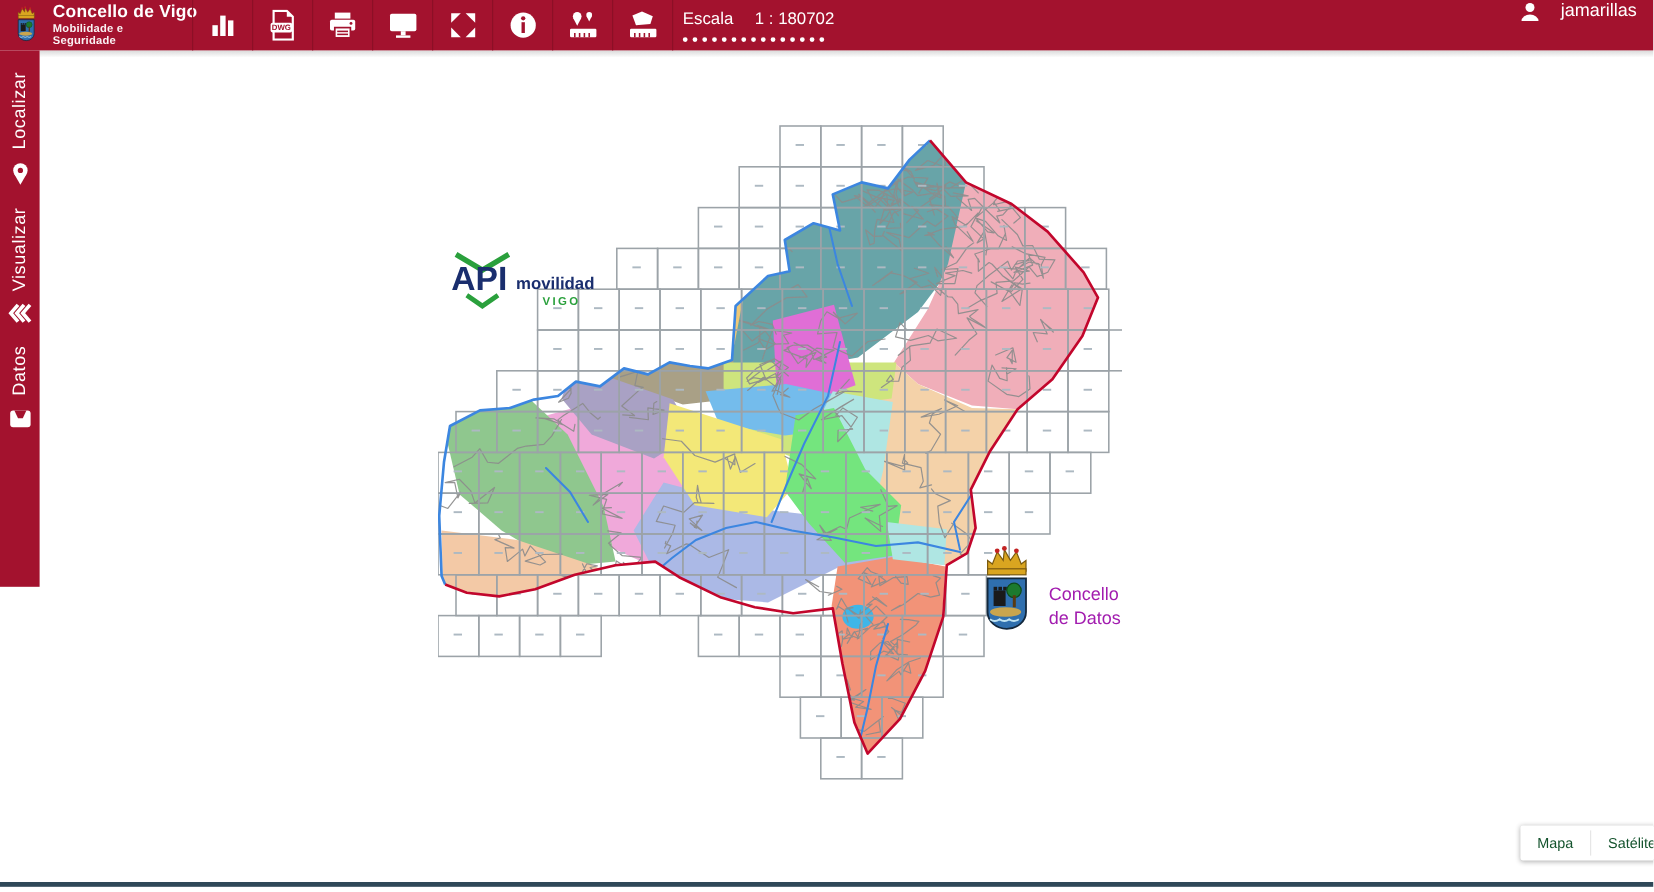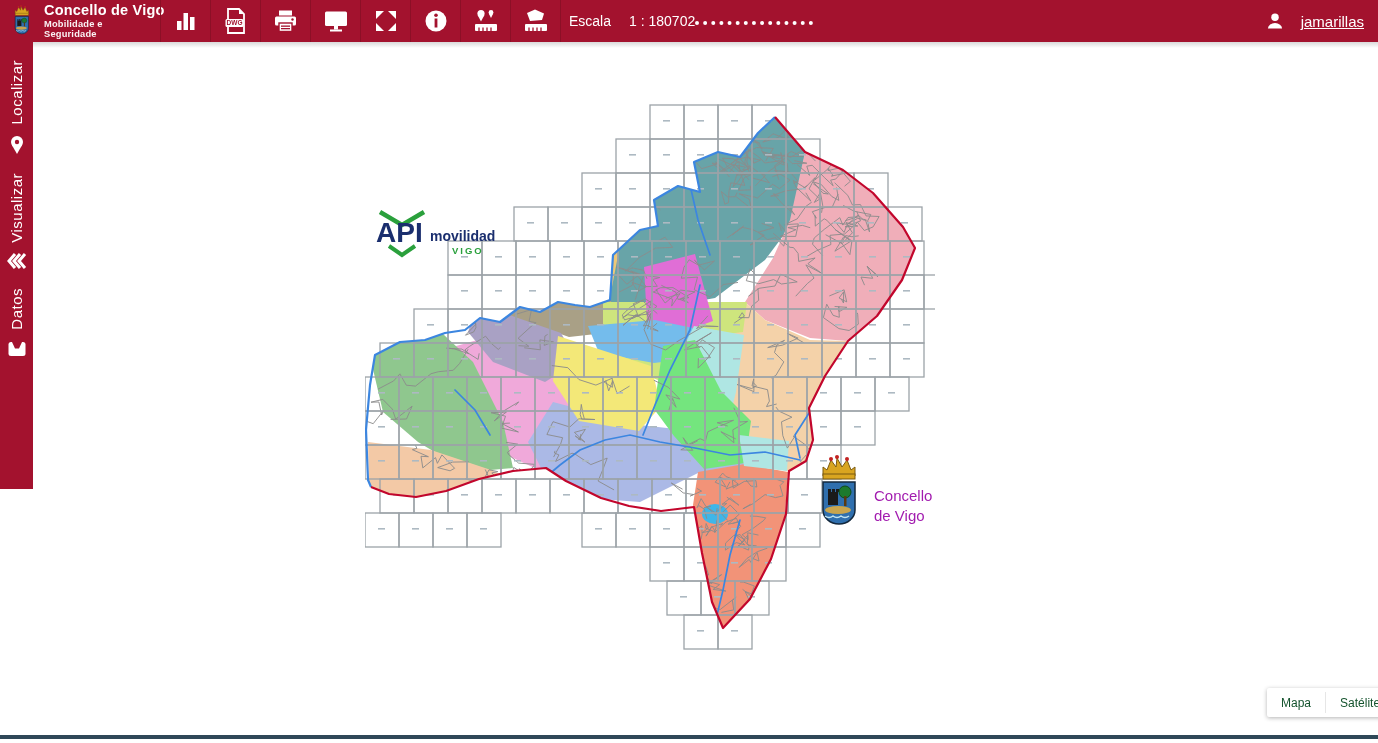--- a/index.html
+++ b/index.html
@@ -10,25 +10,25 @@
           display:flex;align-items:center;color:#fff;z-index:30;}
   .hdr-logo{width:30px;height:34px;margin:0 8px 0 6px;flex:0 0 auto;}
   .hdr-titles{display:flex;flex-direction:column;justify-content:center;margin-right:6px;width:110px;}
   .hdr-title{font-size:14.5px;font-weight:bold;letter-spacing:.2px;line-height:1.1;white-space:nowrap;}
   .hdr-sub{font-size:9.3px;font-weight:bold;opacity:.95;letter-spacing:.2px;}
   .toolbar{display:flex;height:42px;align-items:stretch;}
   .tool-btn{width:49px;display:flex;align-items:center;justify-content:center;cursor:pointer;
             border-left:1px solid #8C0F26;}
   .tool-btn:last-child{border-right:1px solid #8C0F26;}
   .tool-btn svg{display:block;}
-  .scale-box{margin-left:8px;display:flex;flex-direction:row;justify-content:center;}
+  .scale-box{margin-left:8px;display:flex;flex-direction:column;justify-content:center;}
   .scale-line{font-size:14px;display:flex;gap:18px;}
   .scale-dots{width:118px;border-bottom:4px dotted #fff;height:6px;margin-top:2px;}
-  .user-box{position:absolute;right:14px;top:0;height:42px;display:flex;align-items:center;gap:16px;
-            font-size:15px;cursor:pointer;text-decoration:underline;}
+  .user-box{position:absolute;right:14px;top:0;height:42px;display:flex;align-items:flex-start;gap:16px;
+            font-size:15px;cursor:pointer;}
   
   .sidebar{position:absolute;left:0;top:42px;width:33px;height:447px;background:#A3122E;z-index:25;
            display:flex;flex-direction:column;align-items:center;color:#fff;}
   .side-item{display:flex;flex-direction:column;align-items:center;cursor:pointer;margin-top:18px;}
   .side-label{writing-mode:vertical-rl;transform:rotate(180deg);font-size:15px;letter-spacing:.5px;
               margin-bottom:10px;}
   .side-item svg{display:block;}
   
   .content{position:absolute;left:33px;top:42px;right:0;bottom:0;background:#fff;}
   .content .topshadow{position:absolute;left:0;top:0;right:0;height:6px;
@@ -610,21 +610,21 @@
   <rect x="15" y="37" width="3" height="3" fill="#1A1A1A"></rect>
       <rect x="19" y="37" width="3" height="3" fill="#1A1A1A"></rect>
       <rect x="23" y="37" width="3" height="3" fill="#1A1A1A"></rect>
   <circle cx="32" cy="40" r="6" fill="#1C7A2E" stroke="#0E4A18"></circle>
   <rect x="31" y="44" width="2.5" height="10" fill="#5A3A10"></rect>
   <ellipse cx="25" cy="58" rx="13" ry="4" fill="#C9A54E"></ellipse>
   <path d="M12,64 q4,3 8,0 q4,3 8,0 q4,3 8,0" stroke="#BFE3F2" stroke-width="1.5" fill="none"></path>
 </svg>
 <div class="crest-caption">
   <div>Concello</div>
-  <div>de Vigo</div>
+  <div>de Datos</div>
 </div>
 
 <div class="maptype">
   <button>Mapa</button>
   <div class="sep"></div>
   <button>Satélite</button>
 </div>
 
 <div class="bottombar"></div>
 

